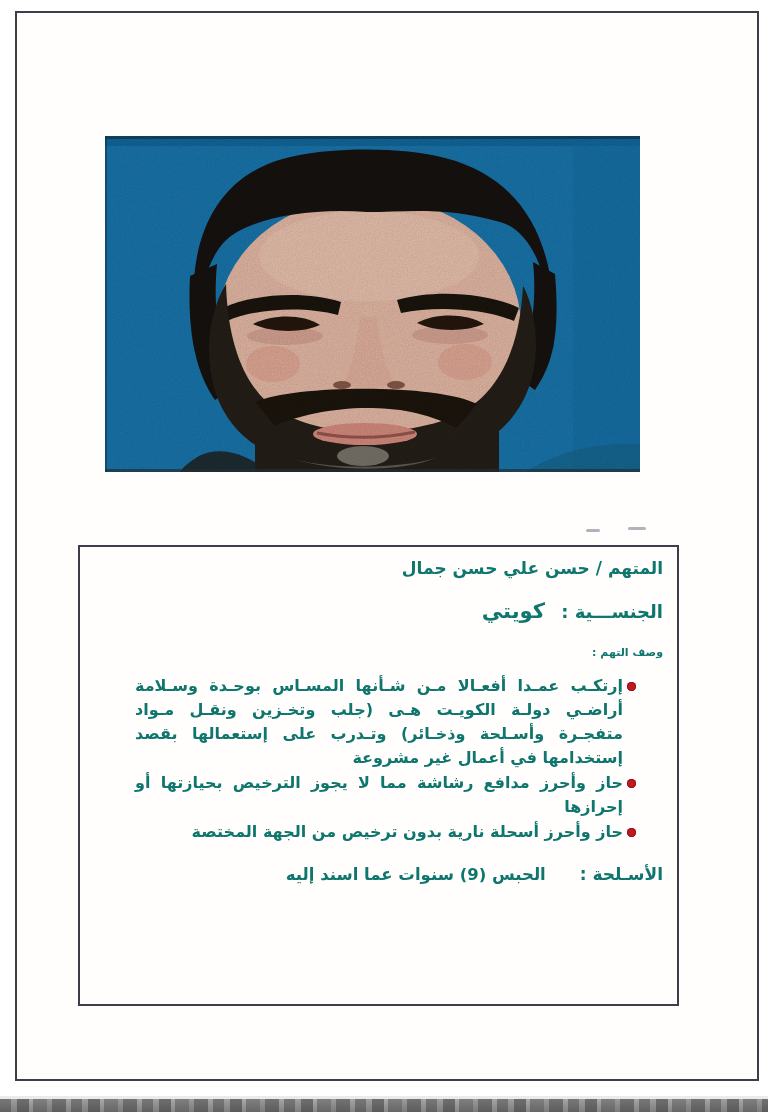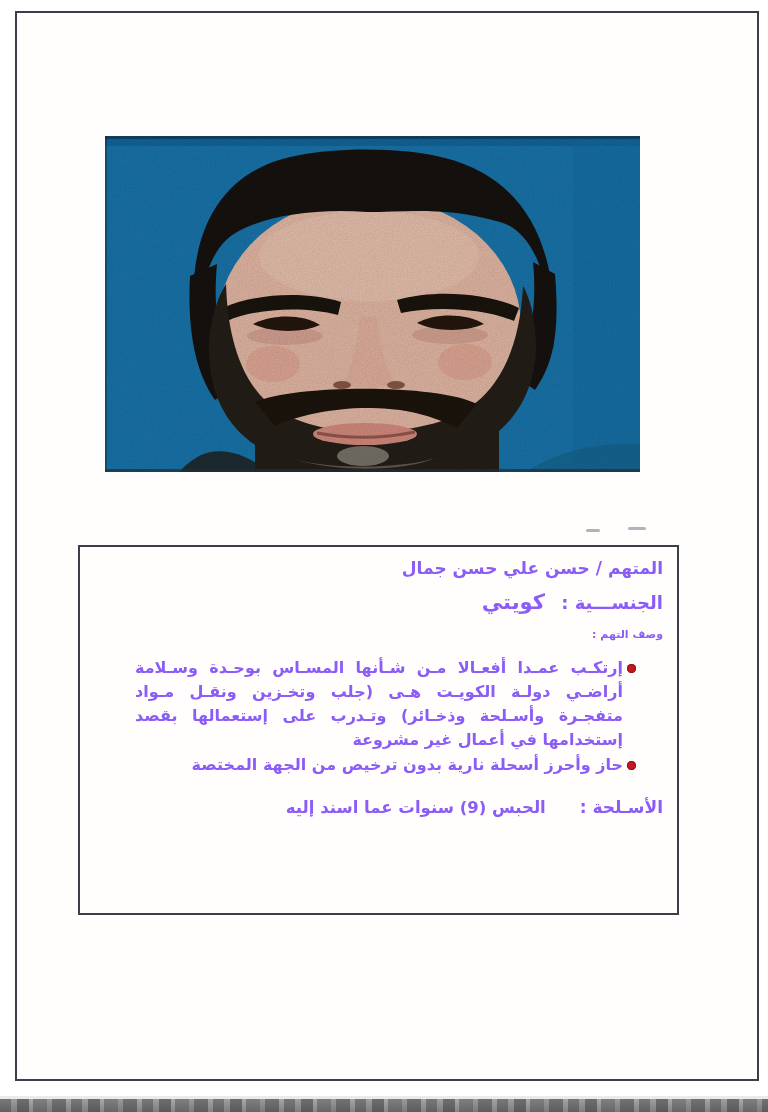--- a/index.html
+++ b/index.html
@@ -18,29 +18,29 @@
     position:absolute;left:105px;top:136px;width:535px;height:336px;
     background:#1a7ab3;overflow:hidden;
   }
   .photo svg{display:block;}
   
   .smudge{position:absolute;height:3px;background:#6b7486;opacity:.55;border-radius:2px;}
   .smudge.s1{left:586px;top:529px;width:14px;}
   .smudge.s2{left:628px;top:527px;width:18px;}
   
   .infobox{
-    position:absolute;left:78px;top:545px;width:601px;height:370px;
+    position:absolute;left:78px;top:545px;width:601px;height:461px;
     border:2px solid #3c3f4a;box-sizing:border-box;background:#fffefd;
-    direction:rtl;color:#8b5cf6;font-weight:bold;padding-left:39px;
+    direction:rtl;color:#0f766e;font-weight:bold;padding-left:39px;
   }
   .name-line{
     margin:10px 14px 0 14px;font-size:17px;line-height:22px;
   }
   .nationality-line{
-    margin:12px 14px 0 14px;font-size:18px;line-height:22px;letter-spacing:.2px;
+    margin:12px 14px 0 14px;font-size:18px;line-height:40px;letter-spacing:.2px;
   }
   .nationality-line .nat-value{font-size:21px;margin-right:10px;}
   .charges-label{
     margin:10px 14px 0 14px;font-size:11px;line-height:22px;
   }
   ul.charges{
     margin:10px 8px 0 0;padding:0 46px 0 16px;list-style:none;
   }
   ul.charges li{
     position:relative;font-size:16px;line-height:24px;margin:0 0 1px 0;
@@ -147,20 +147,24 @@
 
     <div class="charges-label">وصف التهم :</div>
 
     <ul class="charges">
       <li>
         <span class="dot"></span>
         <span>إرتكـب عمـدا أفعـالا مـن شـأنها المسـاس بوحـدة وسـلامة أراضـي دولـة الكويـت هـى (جلب وتخـزين ونقـل مـواد متفجـرة وأسـلحة وذخـائر) وتـدرب على إستعمالها بقصد إستخدامها في أعمال غير مشروعة</span>
       </li>
       <li>
         <span class="dot"></span>
+        <span>حاز وأحرز مدافع رشاشة مما لا يجوز الترخيص بحيازتها أو إحرازها</span>
+      </li>
+      <li>
+        <span class="dot"></span>
         <span>حاز وأحرز أسحلة نارية بدون ترخيص من الجهة المختصة</span>
       </li>
     </ul>
 
     <div class="verdict-line">
       <span>الأسـلحة :</span>
       <span class="verdict-value">الحبس (9) سنوات عما اسند إليه</span>
     </div>
   </div>
 

